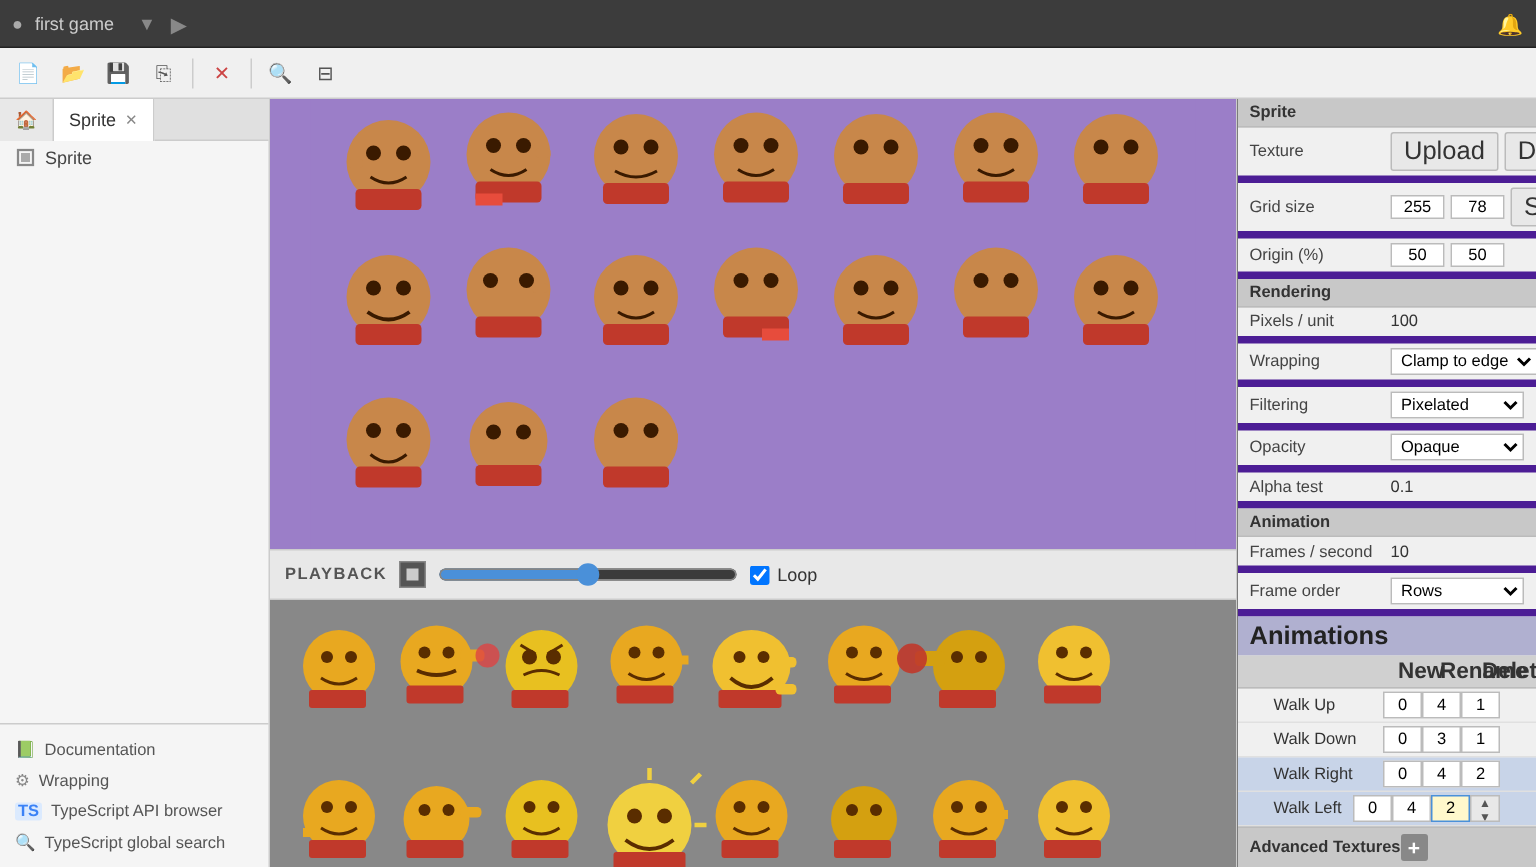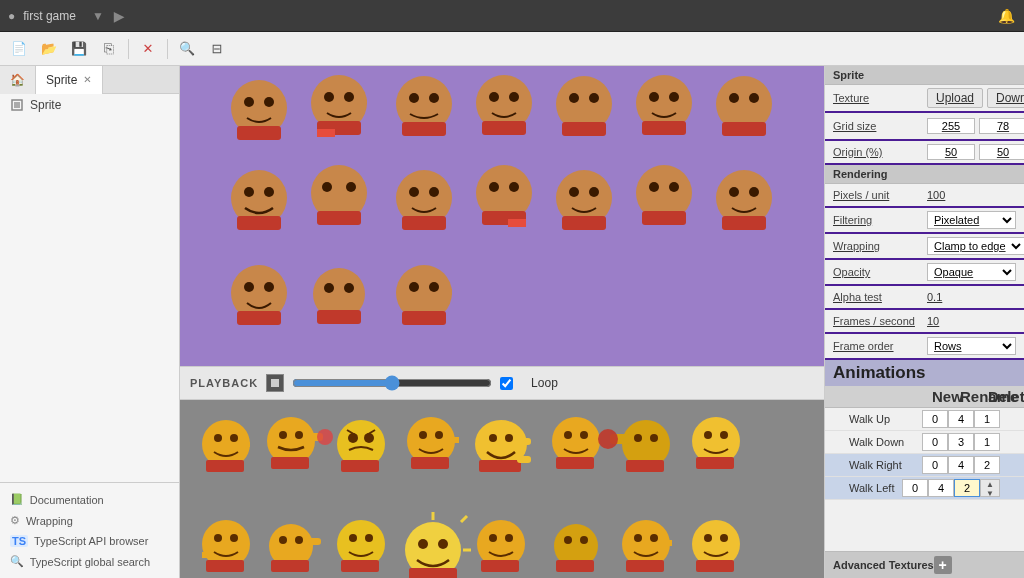--- a/index.html
+++ b/index.html
@@ -75,50 +75,50 @@
     .playback-bar {
       height: 34px; background: #e8e8e8; display: flex; align-items: center;
       padding: 0 10px; gap: 8px; border-top: 1px solid #ccc; border-bottom: 1px solid #ccc;
     }
     .playback-label { font-size: 11px; font-weight: bold; color: #555; letter-spacing: 1px; }
     .playback-stop-btn {
       width: 18px; height: 18px; background: #555; border: 1px solid #888;
       cursor: pointer; display: flex; align-items: center; justify-content: center;
     }
     .playback-range { flex: 1; max-width: 200px; accent-color: #4a90d9; }
-    .loop-check { display: flex; align-items: center; gap: 18px; font-size: 12px; cursor: pointer; }
+    .loop-check { display: flex; align-items: center; gap: 5px; font-size: 12px; cursor: pointer; }
     input[type=checkbox] { cursor: pointer; }
 
     
     .sprite-frames {
       flex: 1; background: #888; overflow: hidden; position: relative;
       display: flex; flex-wrap: wrap; padding: 8px; gap: 4px; align-content: flex-start;
     }
 
     
     .right-panel {
       width: 200px; background: #f0f0f0; border-left: 1px solid #ccc;
       display: flex; flex-direction: column; overflow-y: auto;
     }
     .panel-section-header {
       background: #c8c8c8; padding: 3px 8px; font-size: 11px; font-weight: bold;
       color: #333; border-bottom: 1px solid #bbb;
     }
     .panel-row {
       display: flex; align-items: center; padding: 3px 8px; gap: 4px;
-      border-bottom: 2px solid #4c1d95; min-height: 24px; text-decoration: underline;
+      border-bottom: 5px solid #4c1d95; min-height: 24px;
     }
     .panel-label { font-size: 11px; color: #444; flex: 0 0 90px; }
     .panel-value { font-size: 11px; color: #333; }
     .panel-btn {
       background: #e8e8e8; border: 1px solid #bbb; border-radius: 2px;
-      padding: 2px 8px; font-size: 12px; cursor: pointer; color: #333;
+      padding: 2px 8px; font-size: 17px; cursor: pointer; color: #333;
     }
     .panel-input {
-      width: 48px; border: 1px solid #bbb; padding: 1px 3px; font-size: 11px;
+      width: 36px; border: 1px solid #bbb; padding: 1px 3px; font-size: 11px;
       text-align: center; background: #fff;
     }
     .panel-select {
       flex: 1; border: 1px solid #bbb; padding: 1px 2px; font-size: 11px;
       background: #fff;
     }
     .animations-header {
       background: #b0b0d0; padding: 3px 8px; font-size: 17px; font-weight: bold;
       color: #222; display: flex; align-items: center; justify-content: space-between;
     }
@@ -551,51 +551,52 @@
     </div>
 
     <div class="panel-section-header">Rendering</div>
 
     <div class="panel-row">
       <span class="panel-label">Pixels / unit</span>
       <span class="panel-value">100</span>
     </div>
 
     <div class="panel-row">
+      <span class="panel-label">Wrapping</span>
+      <select class="panel-select">
+        <option>Clamp to edge</option>
+        <option>Repeat</option>
+        <option>Mirror</option>
+      </select>
+    </div>
+
+    <div class="panel-row">
       <span class="panel-label">Filtering</span>
       <select class="panel-select">
         <option>Pixelated</option>
         <option>Bilinear</option>
         <option>Trilinear</option>
       </select>
     </div>
 
     <div class="panel-row">
-      <span class="panel-label">Wrapping</span>
-      <select class="panel-select">
-        <option>Clamp to edge</option>
-        <option>Repeat</option>
-        <option>Mirror</option>
-      </select>
-    </div>
-
-    <div class="panel-row">
       <span class="panel-label">Opacity</span>
       <select class="panel-select">
         <option>Opaque</option>
         <option>Transparent</option>
         <option>Custom</option>
       </select>
     </div>
 
     <div class="panel-row">
       <span class="panel-label">Alpha test</span>
       <span class="panel-value">0.1</span>
     </div>
 
+    <div class="panel-section-header">Animation</div>
 
     <div class="panel-row">
       <span class="panel-label">Frames / second</span>
       <span class="panel-value">10</span>
     </div>
 
     <div class="panel-row">
       <span class="panel-label">Frame order</span>
       <select class="panel-select">
         <option>Rows</option>

